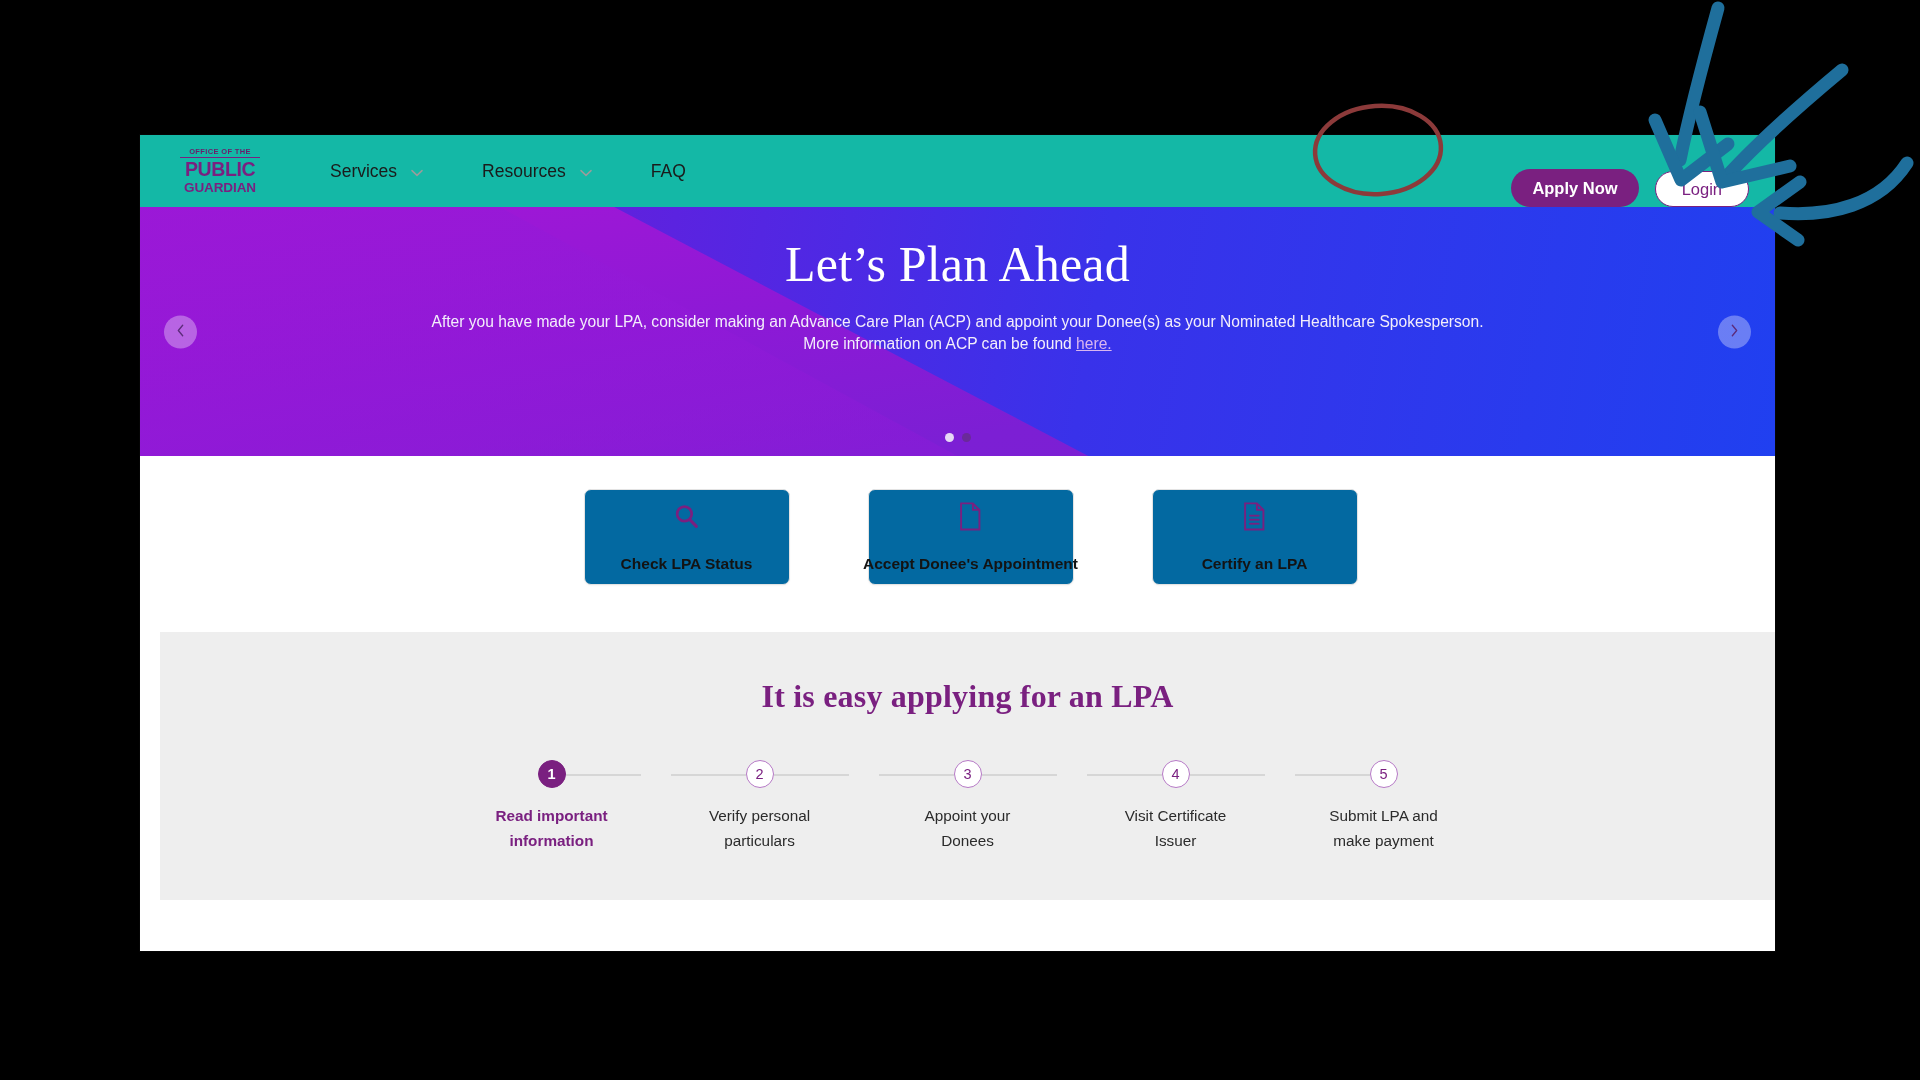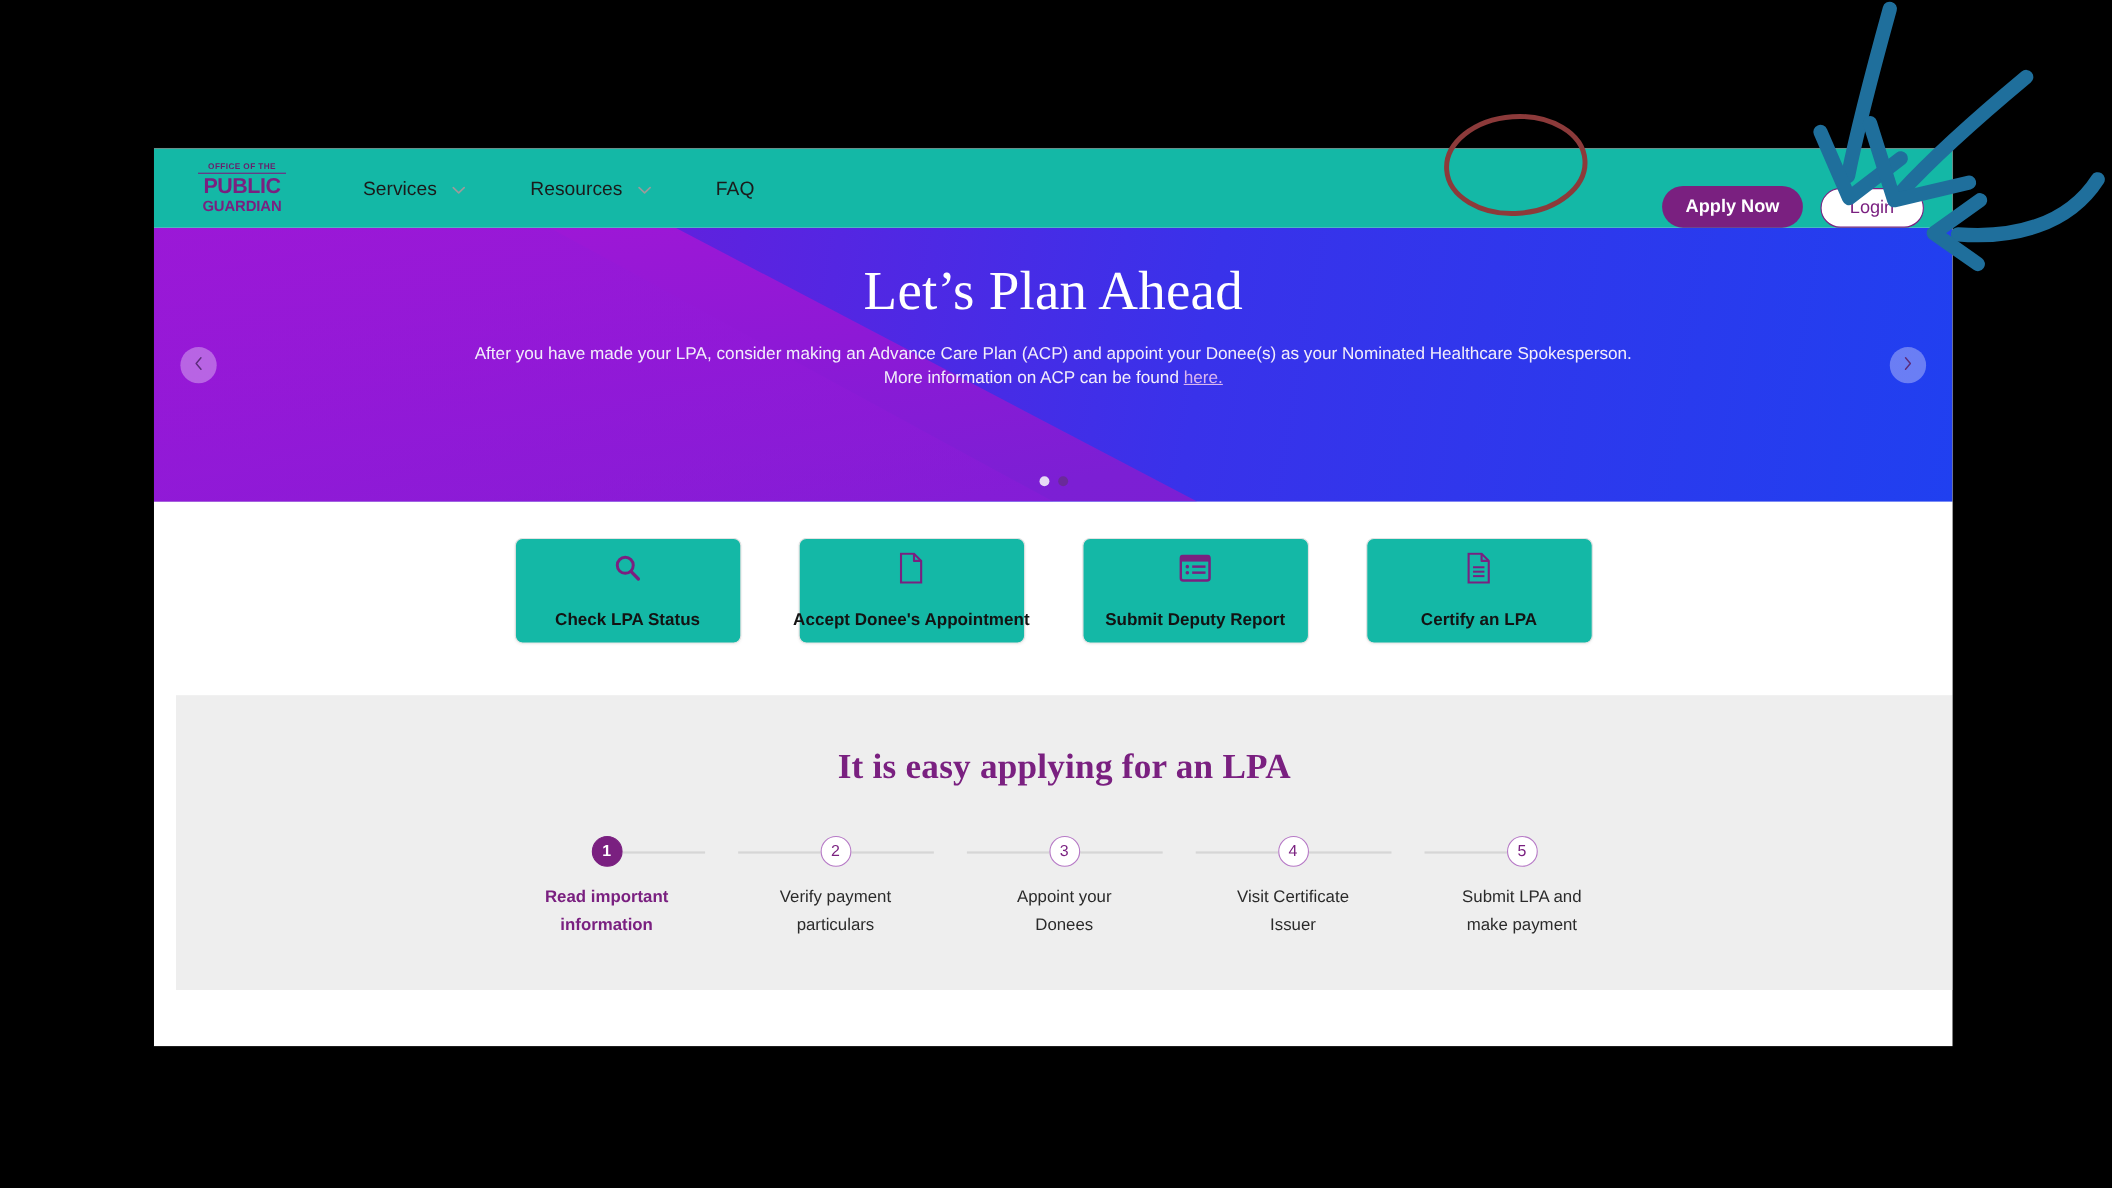--- a/index.html
+++ b/index.html
@@ -207,30 +207,31 @@
   .cards-band {
     background: #ffffff;
     padding: 33px 0 47px;
     display: flex;
     justify-content: center;
     gap: 52px;
   }
   .qcard {
     width: 206px;
     height: 96px;
-    background: #14b8a6;
+    background: #0369a1;
     border: 1px solid #e3e3e3;
     border-radius: 7px;
     display: flex;
     flex-direction: column;
     align-items: center;
     justify-content: center;
     gap: 24px;
     cursor: pointer;
     box-shadow: 0 1px 2px rgba(0,0,0,0.04);
+    margin-left: 26px;
   }
   .qcard-icon { height: 30px; display: flex; align-items: center; }
   .qcard-label {
     font-size: 15.5px;
     color: #131313;
     font-weight: 600;
     white-space: nowrap;
   }
 
   
@@ -407,33 +408,20 @@
       <div class="qcard">
         <div class="qcard-icon">
           <svg viewBox="0 0 24 30" width="23" height="29">
             <path d="M2.2 1.3 H14.5 L21.3 8.1 V28.6 H2.2 Z" fill="none" stroke="#7a2080" stroke-width="2"></path>
             <path d="M14.5 1.3 V8.1 H21.3" fill="none" stroke="#7a2080" stroke-width="2" stroke-linejoin="round"></path>
           </svg>
         </div>
         <div class="qcard-label">Accept Donee's Appointment</div>
       </div>
 
-      <div class="qcard">
-        <div class="qcard-icon">
-          <svg viewBox="0 0 30 26" width="29" height="25">
-            <rect x="1.4" y="1.4" width="27.2" height="23.2" rx="2.4" fill="none" stroke="#7a2080" stroke-width="2.4"></rect>
-            <rect x="1.4" y="1.4" width="27.2" height="5.4" fill="#7a2080"></rect>
-            <circle cx="7.6" cy="11.6" r="1.7" fill="#7a2080"></circle>
-            <circle cx="7.6" cy="17.3" r="1.7" fill="#7a2080"></circle>
-            <rect x="12.2" y="10.4" width="12.6" height="2.3" fill="#7a2080"></rect>
-            <rect x="12.2" y="16.1" width="12.6" height="2.3" fill="#7a2080"></rect>
-          </svg>
-        </div>
-        <div class="qcard-label">Submit Deputy Report</div>
-      </div>
 
       <div class="qcard">
         <div class="qcard-icon">
           <svg viewBox="0 0 24 30" width="23" height="29">
             <path d="M2.2 1.3 H14.5 L21.3 8.1 V28.6 H2.2 Z" fill="none" stroke="#7a2080" stroke-width="2"></path>
             <path d="M14.5 1.3 V8.1 H21.3" fill="none" stroke="#7a2080" stroke-width="2" stroke-linejoin="round"></path>
             <rect x="6.4" y="13.2" width="10.8" height="1.9" fill="#7a2080"></rect>
             <rect x="6.4" y="17.4" width="10.8" height="1.9" fill="#7a2080"></rect>
             <rect x="6.4" y="21.6" width="10.8" height="1.9" fill="#7a2080"></rect>
           </svg>
@@ -455,21 +443,21 @@
             <div>Read important</div>
             <div>information</div>
           </div>
         </div>
 
         <div class="step inactive">
           <div class="line-l"></div>
           <div class="line-r"></div>
           <div class="bubble">2</div>
           <div class="step-label">
-            <div>Verify payment</div>
+            <div>Verify personal</div>
             <div>particulars</div>
           </div>
         </div>
 
         <div class="step inactive">
           <div class="line-l"></div>
           <div class="line-r"></div>
           <div class="bubble">3</div>
           <div class="step-label">
             <div>Appoint your</div>

